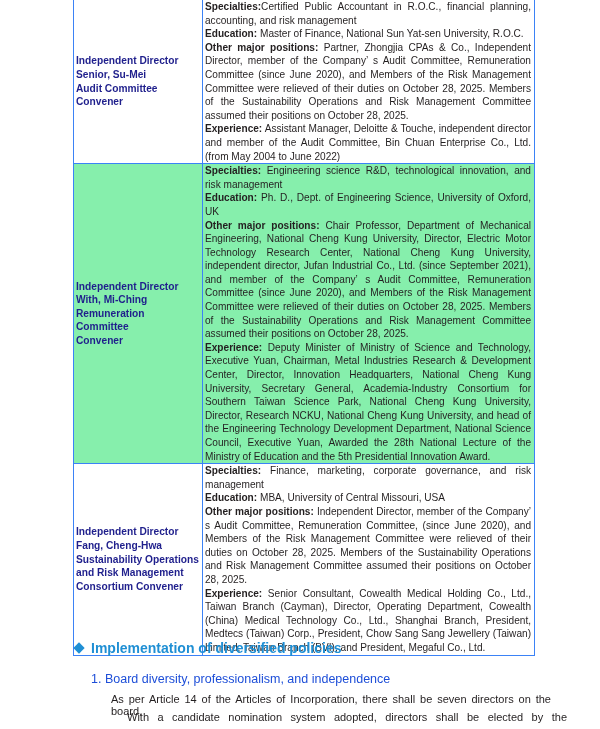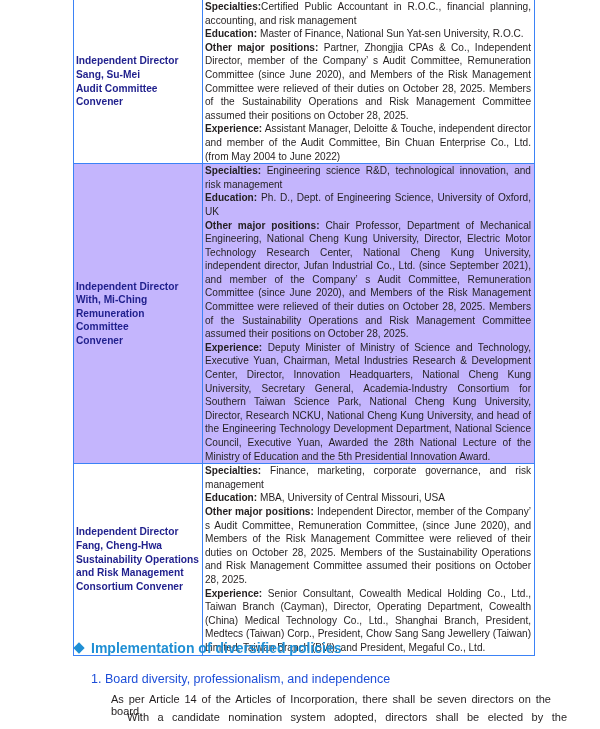--- a/index.html
+++ b/index.html
@@ -11,21 +11,21 @@
   .board-table {
     position: absolute; left: 73px; top: -1px; width: 461px;
     border-collapse: collapse; table-layout: fixed;
     font-size: 10.1px; line-height: 13.6px;
   }
   .board-table td {
     border: 1px solid #3b82f6; vertical-align: middle; padding: 0 3px 0 2px;
   }
   .board-table col.c-left { width: 129px; }
   .board-table col.c-right { width: 332px; }
-  .board-table tr.shaded td { background: #c4b5fd; }
+  .board-table tr.shaded td { background: #86efac; }
   .name-cell { color: #1f1f8c; font-weight: bold; font-size: 10.2px; line-height: 13.6px; }
   .name-cell span { display: block; }
   .detail-cell { text-align: justify; color: #231f20; }
   .detail-cell p { margin: 0; }
   .detail-cell .lbl { font-weight: bold; }
 
   .section-heading {
     position: absolute; left: 75px; top: 640px;
     display: flex; align-items: center; gap: 6px;
     color: #1f8fd4; font-size: 14px; font-weight: bold;
@@ -50,21 +50,21 @@
 <table class="board-table">
   <colgroup>
       <col class="c-left">
       <col class="c-right">
     </colgroup>
   <tbody>
 
     <tr style="height:163px;">
       <td class="name-cell">
         <span>Independent Director</span>
-        <span>Sang, Su-Mei</span>
+        <span>Senior, Su-Mei</span>
         <span>Audit Committee Convener</span>
       </td>
       <td class="detail-cell">
         <p><span class="lbl">Specialties:</span><span>Certified Public Accountant in R.O.C., financial planning, accounting, and risk management</span></p>
         <p><span class="lbl">Education:</span> <span>Master of Finance, National Sun Yat-sen University, R.O.C.</span></p>
         <p><span class="lbl">Other major positions:</span> <span>Partner, Zhongjia CPAs &amp; Co., Independent Director, member of the Company’ s Audit Committee, Remuneration Committee (since June 2020), and Members of the Risk Management Committee were relieved of their duties on October 28, 2025. Members of the Sustainability Operations and Risk Management Committee assumed their positions on October 28, 2025.</span></p>
         <p><span class="lbl">Experience:</span> <span>Assistant Manager, Deloitte &amp; Touche, independent director and member of the Audit Committee, Bin Chuan Enterprise Co., Ltd. (from May 2004 to June 2022)</span></p>
       </td>
     </tr>
 

